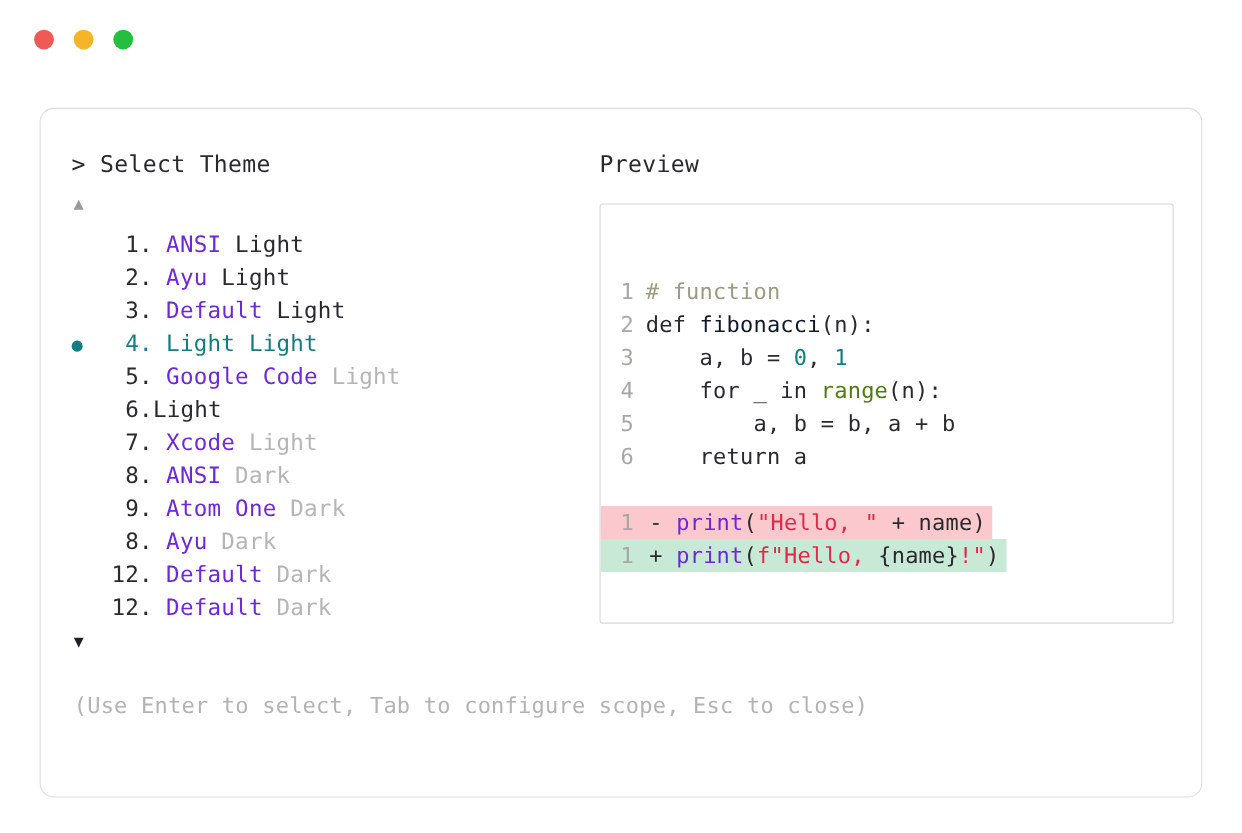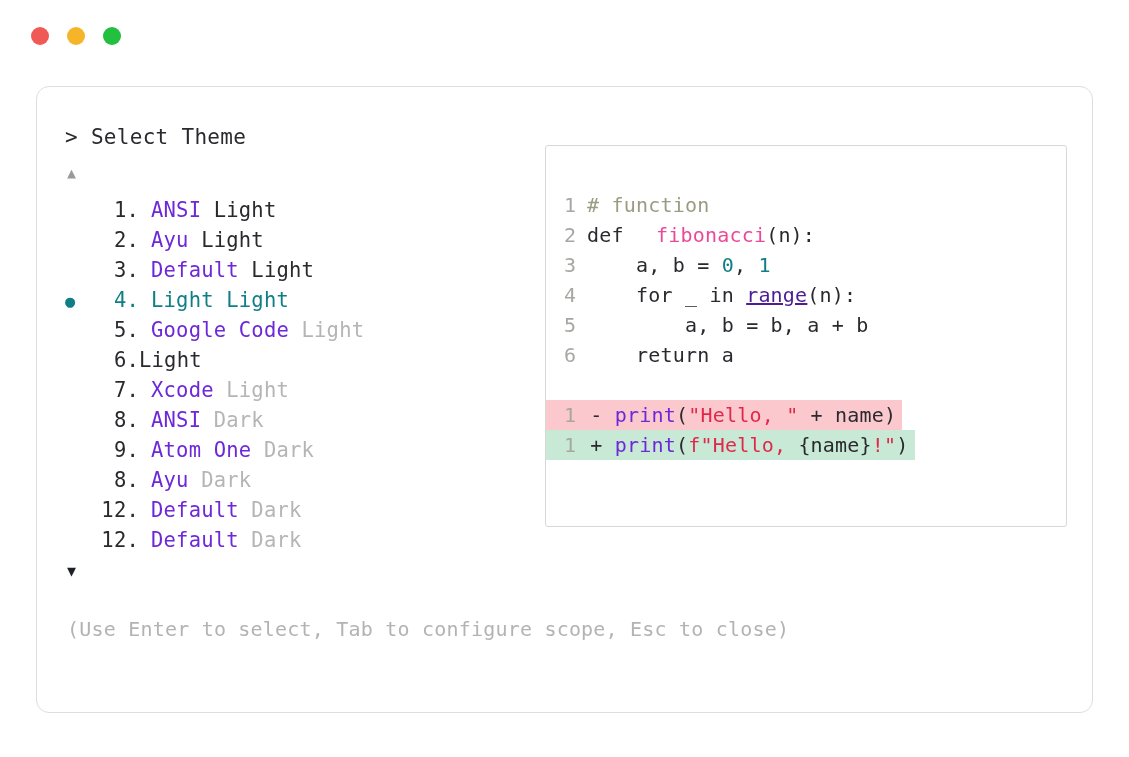--- a/index.html
+++ b/index.html
@@ -38,21 +38,21 @@
     display: block;
   }
   .dot-close   { background: #f05a56; }
   .dot-min     { background: #f6b529; }
   .dot-max     { background: #23bf3f; }
 
   
   .card {
     position: absolute;
     left: 36px;
-    top: 86px;
+    top: 98px;
     width: 1057px;
     height: 627px;
     background: #ffffff;
     border: 1.5px solid #dededd;
     border-radius: 13px;
   }
 
   .card-inner {
     position: absolute;
     left: 0; top: 0; right: 0; bottom: 0;
@@ -138,21 +138,21 @@
   .theme-row.selected .variant { color: #0f7f84; }
 
   
   .preview-box {
     margin-top: 22px;
     width: 522px;
     height: 382px;
     background: #ffffff;
     border: 1.5px solid #d8d8d6;
     border-radius: 3px;
-    padding: 44px 0 0 0;
+    padding: 64px 0 0 0;
     overflow: hidden;
   }
 
   .code {
     font-size: 20px;
     line-height: 30px;
     letter-spacing: 0.2px;
     white-space: pre;
     color: #2a2a2e;
   }
@@ -160,23 +160,23 @@
   .ln {
     display: inline-block;
     width: 14px;
     color: #a7a7a3;
     text-align: left;
   }
   .ln-gap { display: inline-block; width: 9px; }
 
   .tok-comment { color: #9b9b83; }
   .tok-kw      { color: #2a2a2e; }
-  .tok-fn      { color: #ec4899; margin-left: 20px; }
+  .tok-fn      { color: #0f172a; }
   .tok-num     { color: #0f7f84; }
-  .tok-builtin { color: #4c1d95; text-decoration: underline; }
+  .tok-builtin { color: #4d7c0f; }
   .tok-str     { color: #e0294a; }
   .tok-plain   { color: #2a2a2e; }
   .tok-print   { color: #6d28d9; }
 
   .code-blank { height: 30px; display: block; }
 
   .diff-line {
     height: 30px;
     display: inline-block;
     white-space: pre;
@@ -231,20 +231,21 @@
               <li class="theme-row"><span class="bullet-cell empty">&nbsp;</span><span class="num-cell">9.</span><span class="name-cell">Atom One </span><span class="variant muted">Dark</span></li>
               <li class="theme-row"><span class="bullet-cell empty">&nbsp;</span><span class="num-cell">8.</span><span class="name-cell">Ayu </span><span class="variant muted">Dark</span></li>
               <li class="theme-row"><span class="bullet-cell empty">&nbsp;</span><span class="num-cell">12.</span><span class="name-cell">Default </span><span class="variant muted">Dark</span></li>
               <li class="theme-row"><span class="bullet-cell empty">&nbsp;</span><span class="num-cell">12.</span><span class="name-cell">Default </span><span class="variant muted">Dark</span></li>
             </ul>
 
           <div class="arrow arrow-down">▼</div>
         </div>
 
         <div class="col-right">
+          <div class="heading">Preview</div>
 
           <div class="preview-box">
             <div class="code" id="code-body"><span class="code-line"><span class="ln">1</span><span class="ln-gap">&nbsp;</span><span class="tok-comment"># function</span></span><span class="code-line"><span class="ln">2</span><span class="ln-gap">&nbsp;</span><span class="tok-kw">def </span><span class="tok-fn">fibonacci</span><span class="tok-plain">(n):</span></span><span class="code-line"><span class="ln">3</span><span class="ln-gap">&nbsp;</span><span class="tok-plain">    a, b = </span><span class="tok-num">0</span><span class="tok-plain">, </span><span class="tok-num">1</span></span><span class="code-line"><span class="ln">4</span><span class="ln-gap">&nbsp;</span><span class="tok-plain">    for _ in </span><span class="tok-builtin">range</span><span class="tok-plain">(n):</span></span><span class="code-line"><span class="ln">5</span><span class="ln-gap">&nbsp;</span><span class="tok-plain">        a, b = b, a + b</span></span><span class="code-line"><span class="ln">6</span><span class="ln-gap">&nbsp;</span><span class="tok-plain">    return a</span></span><span class="code-blank">&nbsp;</span><span class="code-line" style="padding-left: 0px;"><span class="diff-line diff-del"><span class="ln">1</span><span class="diff-sign">&nbsp;-&nbsp;</span><span class="tok-print">print</span><span class="tok-plain">(</span><span class="tok-str">"Hello, "</span><span class="tok-plain"> + name)</span></span></span><span class="code-line" style="padding-left: 0px;"><span class="diff-line diff-add"><span class="ln">1</span><span class="diff-sign">&nbsp;+&nbsp;</span><span class="tok-print">print</span><span class="tok-plain">(</span><span class="tok-str">f"Hello, </span><span class="tok-plain">{name}</span><span class="tok-str">!"</span><span class="tok-plain">)</span></span></span></div>
           </div>
         </div>
 
       </div>
 
       <div class="hint">(Use Enter to select, Tab to configure scope, Esc to close)</div>
 

